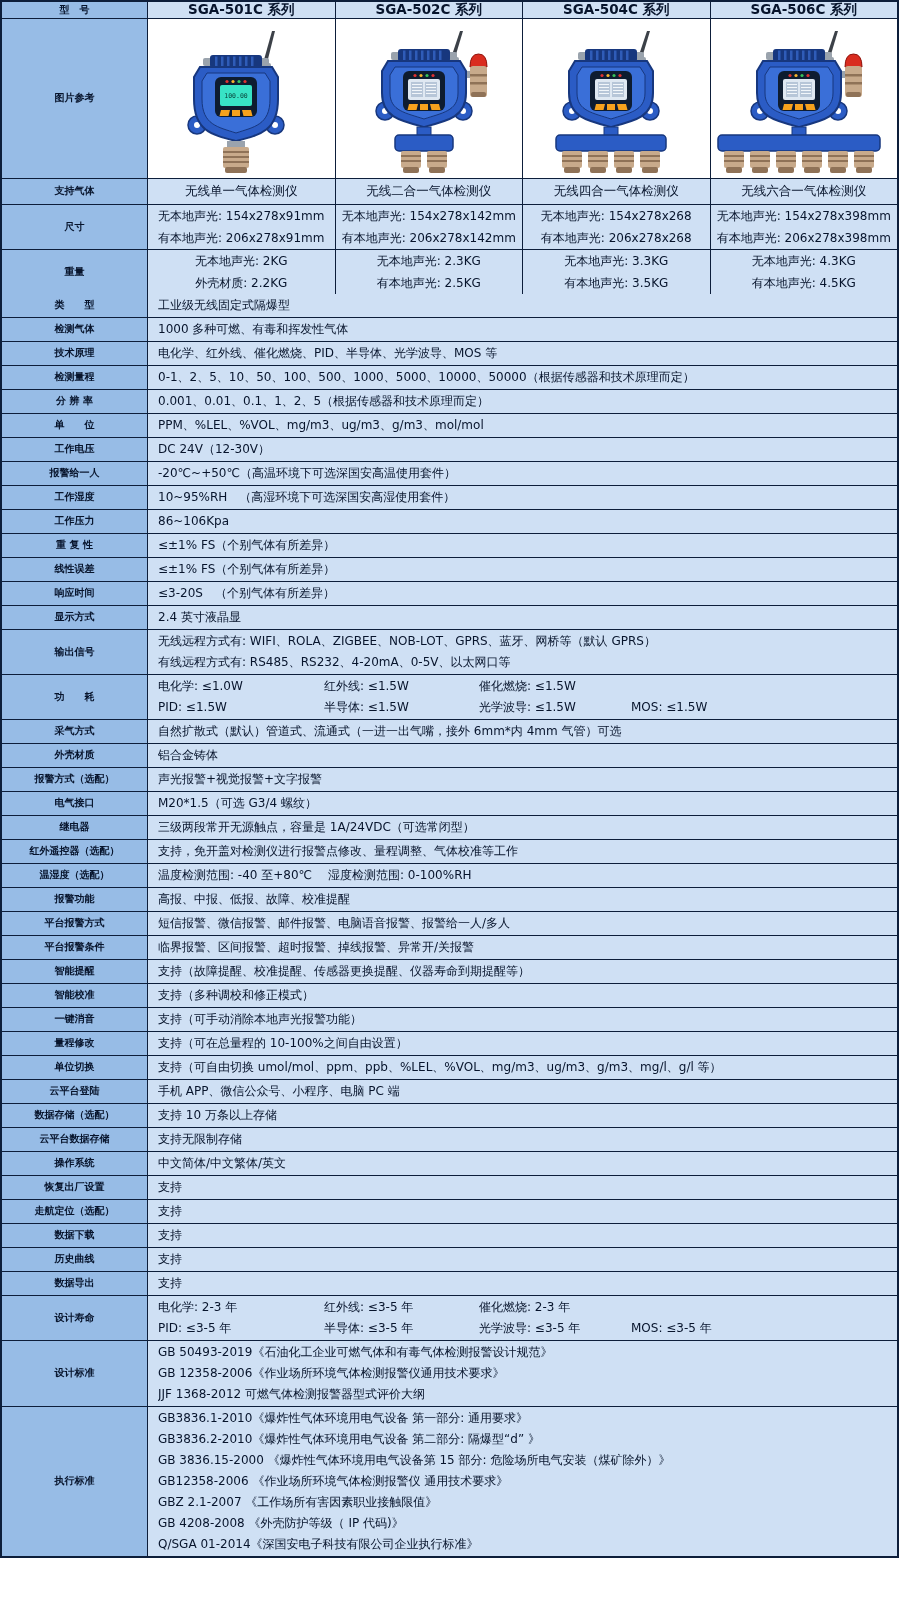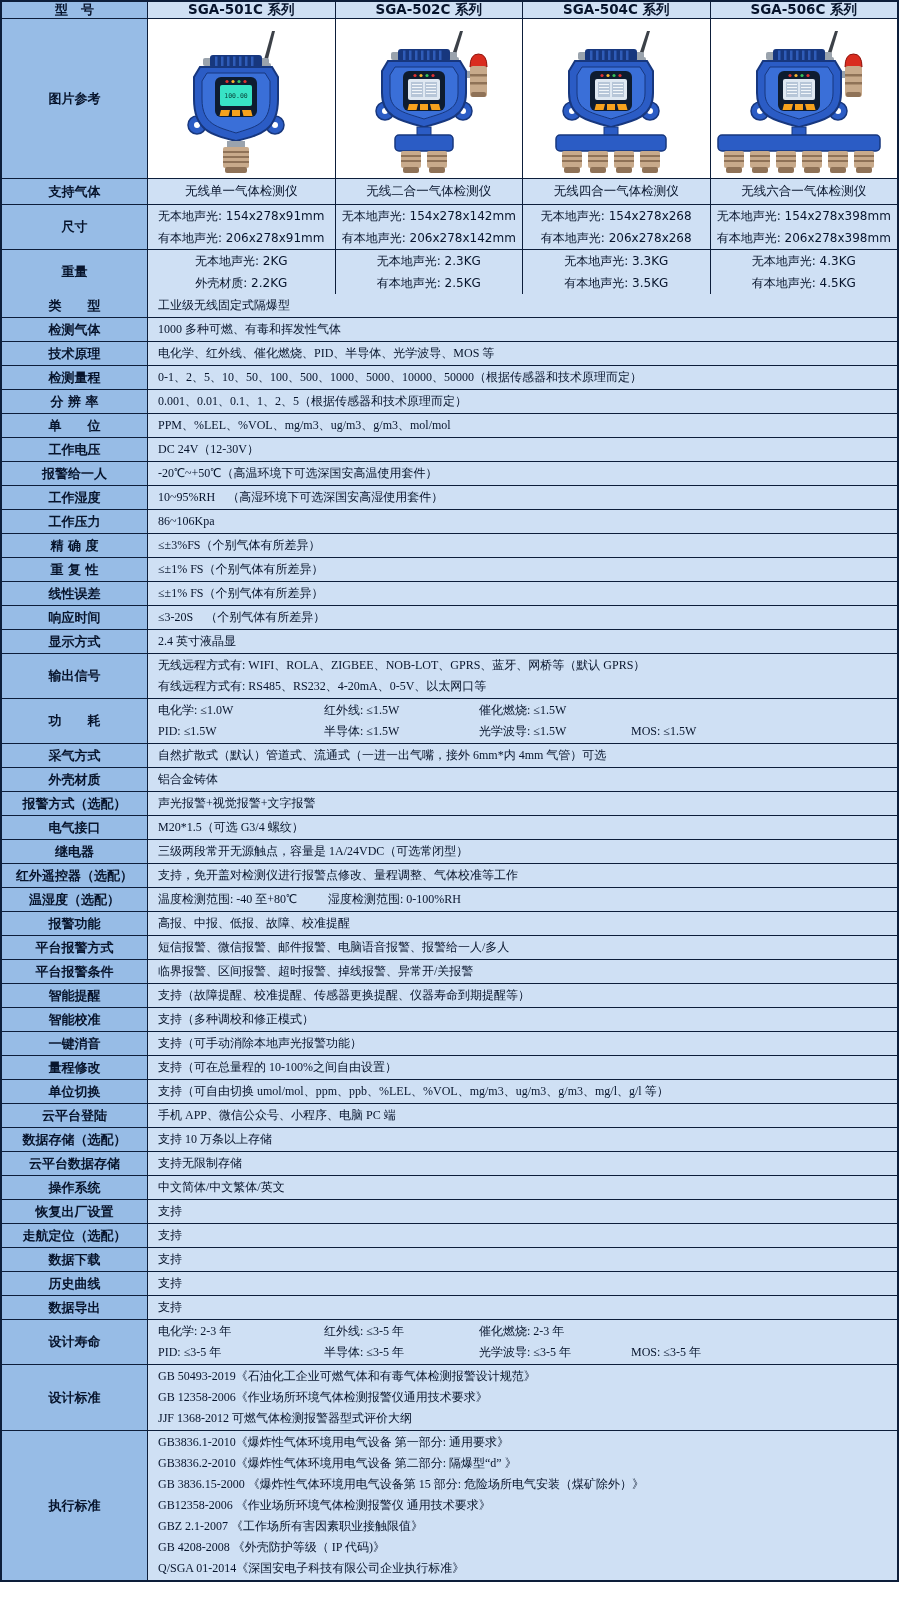--- a/index.html
+++ b/index.html
@@ -16,21 +16,21 @@
     font-family:"DejaVu Sans",sans-serif;
     color:var(--txt);
     background:var(--cell);
   }
   .row{display:flex;border-top:1px solid var(--bd);}
   .row:first-child{border-top:none;}
   .lbl{
     flex:0 0 145px;width:145px;box-sizing:border-box;
     background:var(--lbl);
     display:flex;align-items:center;justify-content:center;
-    text-align:center;font-weight:bold;font-size:13px;
+    text-align:center;font-weight:bold;font-size:10px;
     padding:0 3px;line-height:1.25;
   }
   .cols{flex:1;display:flex;min-width:0;}
   .col{
     flex:1;min-width:0;box-sizing:border-box;
     border-left:1px solid var(--bd);
     background:var(--cell);
     display:flex;flex-direction:column;align-items:center;justify-content:center;
     text-align:center;
   }
@@ -38,21 +38,21 @@
   .imgrow .col{background:#ffffff;height:159px;}
   .support .col{height:25px;font-size:12.5px;}
   .l2 .col{height:44px;font-size:12px;}
   .l2 .line{line-height:22px;white-space:nowrap;}
   .spec{min-height:22px;}
   .spec .val{
     flex:1;min-width:0;box-sizing:border-box;
     border-left:1px solid var(--bd);
     background:var(--cell);
     padding:1px 4px 1px 10px;
-    display:flex;flex-direction:column;justify-content:flex-start;font-family:Liberation Serif, serif;
+    display:flex;flex-direction:column;justify-content:flex-start;
   }
   .spec .line{line-height:21px;font-size:12px;white-space:nowrap;overflow:hidden;}
   .seg{display:inline-block;white-space:nowrap;}
   #row-power .seg:nth-child(1),#row-lifespan .seg:nth-child(1){width:118px;}
   #row-power .seg:nth-child(2),#row-lifespan .seg:nth-child(2){width:155px;margin-left:48px;}
   #row-power .seg:nth-child(3),#row-lifespan .seg:nth-child(3){width:152px;}
   #row-temp_humidity .seg:nth-child(1){width:170px;}
   #row-dust .seg:nth-child(1){width:238px;}
 </style>
 </head>
@@ -411,26 +411,20 @@
         <div class="val">
           <div class="line">10~95%RH　（高湿环境下可选深国安高湿使用套件）</div>
         </div>
       </div>
       <div class="row spec" id="row-pressure">
         <div class="lbl">工作压力</div>
         <div class="val">
           <div class="line">86~106Kpa</div>
         </div>
       </div>
-      <div class="row spec" id="row-accuracy">
-        <div class="lbl">精 确 度</div>
-        <div class="val">
-          <div class="line">≤±3%FS（个别气体有所差异）</div>
-        </div>
-      </div>
       <div class="row spec" id="row-repeatability">
         <div class="lbl">重 复 性</div>
         <div class="val">
           <div class="line">≤±1% FS（个别气体有所差异）</div>
         </div>
       </div>
       <div class="row spec" id="row-linearity">
         <div class="lbl">线性误差</div>
         <div class="val">
           <div class="line">≤±1% FS（个别气体有所差异）</div>

